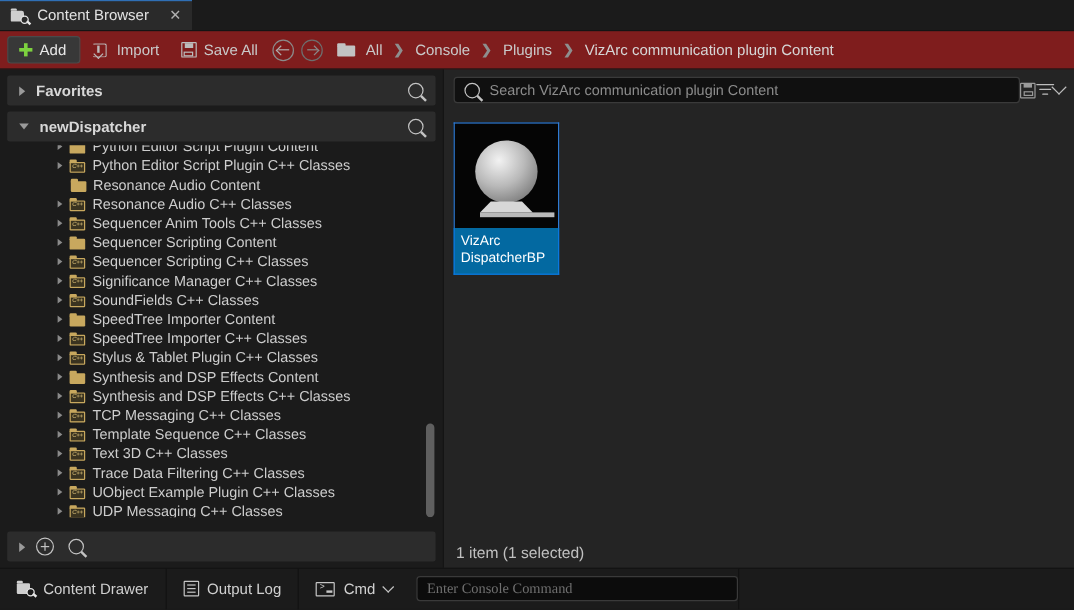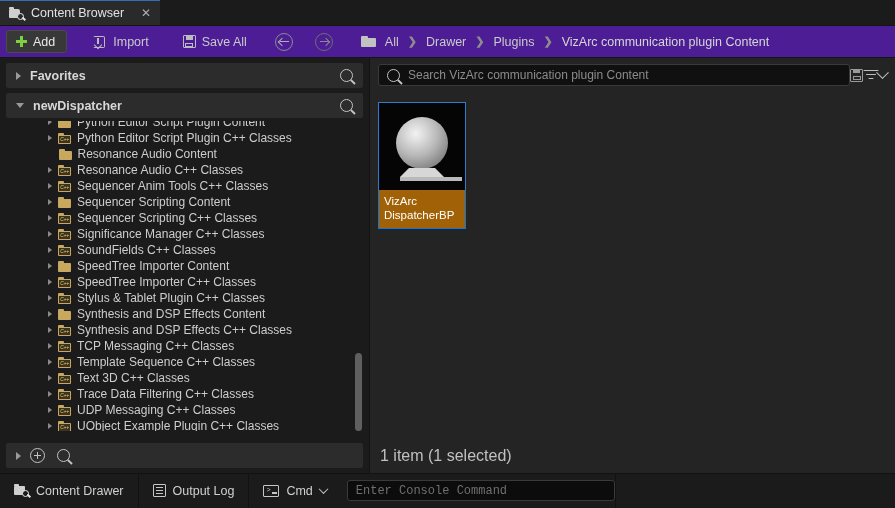--- a/index.html
+++ b/index.html
@@ -41,23 +41,23 @@
     border: 1.6px solid #e8e8e8; border-radius: 50%;
     background: #2a2a2a;
   }
   .tab-icon .g:after {
     content:""; position:absolute; right:-3px; bottom:-1px; width:4px; height:1.6px;
     background:#e8e8e8; transform: rotate(42deg);
   }
 
   
   .toolbar {
-    height: 32px; background: #4c1d95;
+    height: 32px; background: #7f1d1d;
     display: flex; align-items: center; padding: 0 6px;
-    gap: 18px;
+    gap: 2px;
     border-bottom: 1px solid #151515;
   }
   .btn-add {
     display: flex; align-items: center; gap: 6px;
     height: 23px; padding: 0 11px 0 9px;
     background: #383838; border: 1px solid #4a4a4a; border-radius: 3px;
     font-size: 12.5px; color: #e8e8e8;
   }
   .plus {
     width: 11px; height: 11px; position: relative; display:inline-block;
@@ -233,27 +233,27 @@
     position: absolute; bottom: 13px; left: 50%; transform: translateX(-50%);
     width: 0; height: 0;
     border-bottom: 9px solid #d7d7d7;
     border-left: 9px solid transparent; border-right: 9px solid transparent;
     width: 44px;
   }
   .pedestal:after {
     content:""; position:absolute; left:-9px; top:9px; width:62px; height:4px; background:#b9b9b9;
   }
   .tile .label {
-    background: #a16207; color: #ffffff; font-size: 11.5px; line-height: 14px;
+    background: #0369a1; color: #ffffff; font-size: 11.5px; line-height: 14px;
     padding: 4px 5px 6px 5px; width: 88px; min-height: 38px;
     border: 1px solid #0a78e0; border-top: none;
   }
   .status {
-    height: 26px; display: flex; padding: 0 10px;
-    font-size: 16px; color: #c0c0c0;
+    height: 26px; display: flex; align-items: center; padding: 0 10px;
+    font-size: 13px; color: #c0c0c0;
   }
 
   
   .bottombar {
     height: 34px; background: #1b1b1b; display: flex; align-items: center;
     border-top: 1px solid #121212;
   }
   .bb-item {
     display: flex; align-items: center; gap: 7px; height: 34px; padding: 0 14px;
     font-size: 12.5px; color: #d0d0d0; border-right: 1px solid #121212;
@@ -269,21 +269,21 @@
   .cmd-ico { width: 16px; height: 12px; border: 1.4px solid #c6c6c6; border-radius: 1px; position: relative; }
   .cmd-ico .gt { position:absolute; left:2px; top:1.6px; font-size:7px; color:#c6c6c6; line-height:7px; font-family:"Liberation Mono", monospace; }
   .cmd-ico .us { position:absolute; left:8px; bottom:2px; width:5px; height:1.3px; background:#c6c6c6; }
   .chev2 { width: 7px; height: 7px; border-right: 1.7px solid #c6c6c6; border-bottom: 1.7px solid #c6c6c6;
            transform: rotate(45deg) translate(-1px,-1px); }
   .console {
     flex: none; width: 268px; height: 21px; margin-left: 6px;
     background: #0c0c0c; border: 1px solid #3a3a3a; border-radius: 3px;
     display: flex; align-items: center; padding: 0 8px;
   }
-  .console .ph { font-size: 12px; color: #6f6f6f; font-family: Liberation Mono, monospace; }
+  .console .ph { font-size: 12px; color: #6f6f6f; font-family: Liberation Serif, serif; }
   .bb-rest { flex: 1; border-left: 1px solid #121212; height: 34px; }
 </style>
 </head>
 <body>
 
 <div class="app">
 
   <div class="tabstrip">
     <div class="tab">
       <span class="tab-icon">
@@ -321,21 +321,21 @@
     <div class="navbtn fwd">
         <i class="arw"></i>
       </div>
     <div class="crumbs">
       <span class="folder-ico">
           <i class="fb"></i>
           <i class="ft"></i>
         </span>
       <span class="crumb">All</span>
       <span class="sep">❯</span>
-      <span class="crumb">Drawer</span>
+      <span class="crumb">Console</span>
       <span class="sep">❯</span>
       <span class="crumb">Plugins</span>
       <span class="sep">❯</span>
       <span class="crumb last">VizArc communication plugin Content</span>
     </div>
   </div>
 
   <div class="body">
 
     <div class="left">
@@ -510,30 +510,30 @@
               </span>
               <span>Trace Data Filtering C++ Classes</span>
             </div>
             <div class="row">
               <span class="exp"></span>
               <span class="ficon cpp">
                 <i class="bdy"></i>
                 <i class="tab2"></i>
                 <i class="lbl">C++</i>
               </span>
+              <span>UObject Example Plugin C++ Classes</span>
+            </div>
+            <div class="row">
+              <span class="exp"></span>
+              <span class="ficon cpp">
+                <i class="bdy"></i>
+                <i class="tab2"></i>
+                <i class="lbl">C++</i>
+              </span>
               <span>UDP Messaging C++ Classes</span>
-            </div>
-            <div class="row">
-              <span class="exp"></span>
-              <span class="ficon cpp">
-                <i class="bdy"></i>
-                <i class="tab2"></i>
-                <i class="lbl">C++</i>
-              </span>
-              <span>UObject Example Plugin C++ Classes</span>
             </div>
           </div>
         <div class="scrollbar">
           <div class="scroll-thumb" style="top:232px;height:78px;"></div>
         </div>
       </div>
 
       <div class="section-hd collections">
         <span class="tri"></span>
         <span class="plus-circ"></span>

